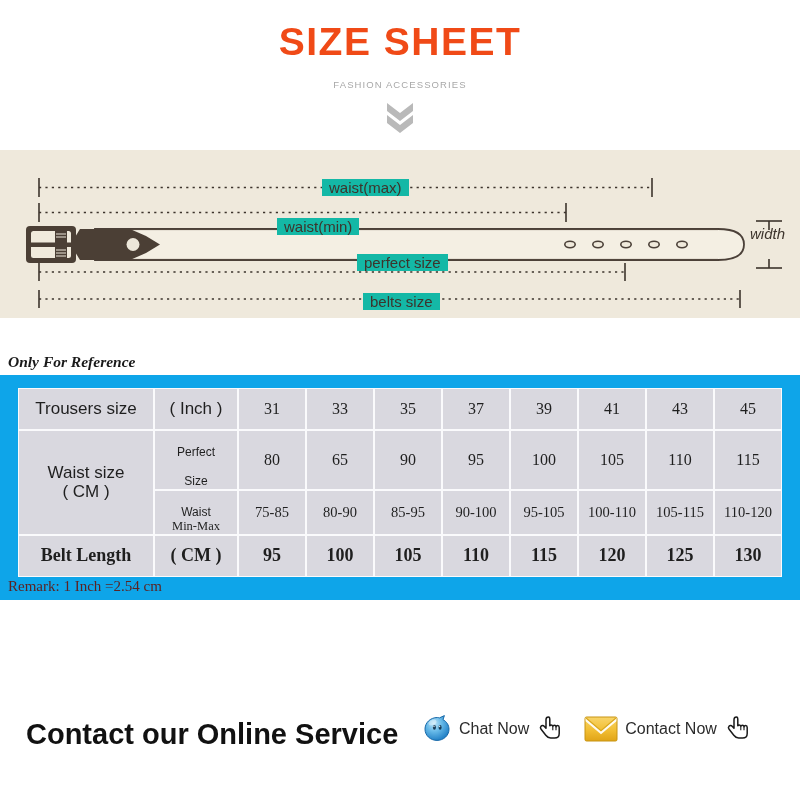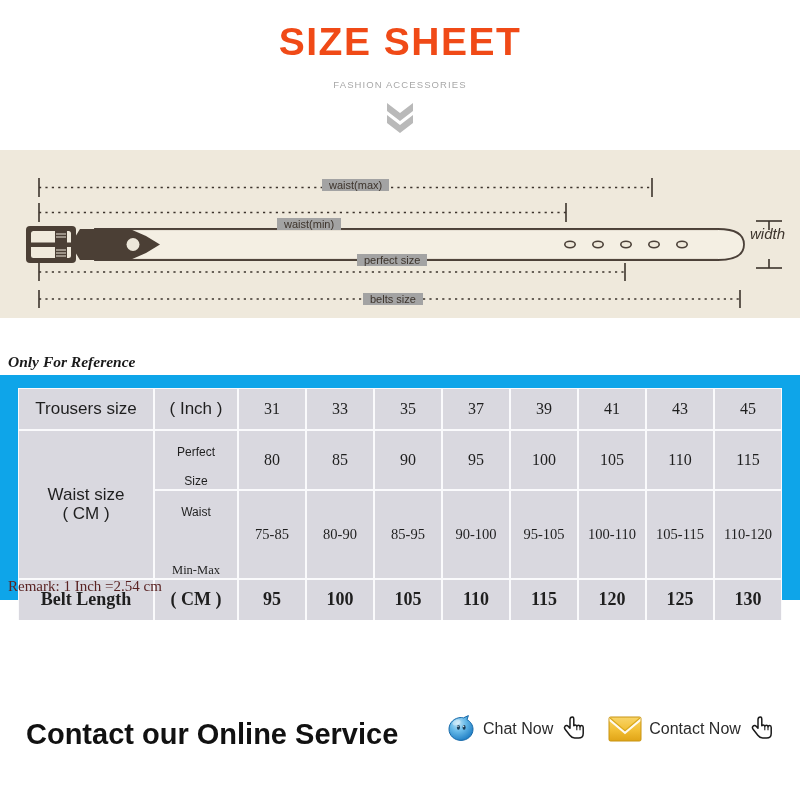--- a/index.html
+++ b/index.html
@@ -31,22 +31,22 @@
 
   
   .belt-panel{
     position:absolute;top:150px;left:0;width:800px;height:168px;
     background:#EFE9DC;overflow:hidden;
   }
   .belt-panel svg{display:block;}
   .belt-label{
     position:absolute;
     font-family:"Liberation Sans", sans-serif;
-    font-size:11px;color:#3D342C;white-space:nowrap;
-    background:#a3a3a3;padding:0 7px;text-align:center;
+    font-size:15px;color:#3D342C;white-space:nowrap;
+    background:#14b8a6;padding:0 7px;text-align:center;
   }
   .lbl-wmax{top:29px;left:322px;}
   .lbl-wmin{top:68px;left:277px;}
   .lbl-perfect{top:104px;left:357px;}
   .lbl-belts{top:131px;left:363px;margin-top:12px;}
   .lbl-width{
     top:225px;left:750px;font-size:15px;color:#3D342C;
     background:transparent;padding:0;position:absolute;font-style:italic;
   }
 
@@ -89,21 +89,21 @@
   .c-serif-sm{
     font-family:"Liberation Serif", serif;
     font-size:14.5px;
   }
   .c-bold{
     font-family:"Liberation Serif", serif;
     font-size:18px;font-weight:bold;
   }
   .sub-small{
     font-family:"Liberation Serif", serif;
-    font-size:12.5px;display:block;margin-top:44px;
+    font-size:12.5px;display:block;
   }
   .sub-big{
     font-family:Liberation Sans, sans-serif;
     font-size:12px;display:block;margin-top:15px;
   }
   .r1{height:42px;}
   .r2{height:41px;}
   .r3{height:41px;}
   .r4{height:42px;}
   .ovf{white-space:nowrap;overflow:visible;}
@@ -121,21 +121,21 @@
     font-family:"Liberation Sans", sans-serif;
     font-size:31px;font-weight:bold;color:#111;
   }
   .line-no .red{color:#FF0000;font-size:37px;}
   .line-contact{
     position:absolute;top:718px;left:26px;
     font-family:"Liberation Sans", sans-serif;
     font-size:29px;font-weight:bold;color:#111;
   }
   .cta-row{
-    position:absolute;top:714px;left:446px;
+    position:absolute;top:714px;left:422px;
     display:flex;align-items:center;
   }
   .cta{display:flex;align-items:center;}
   .cta-label{
     font-family:"Liberation Sans", sans-serif;
     font-size:16px;color:#2b2b2b;margin:0 7px;
     white-space:nowrap;
   }
   .icon-box{display:flex;align-items:center;justify-content:center;}
   .gap{width:20px;}
@@ -249,21 +249,21 @@
       <tr class="r2">
         <td class="c-head-sans" rowspan="2">
           <span>Waist size</span><br>
           <span>( CM )</span>
         </td>
         <td class="c-head-serif">
           <span class="sub-big">Perfect</span>
           <span class="sub-big">Size</span>
         </td>
         <td class="c-serif">80</td>
-        <td class="c-serif">85</td>
+        <td class="c-serif">65</td>
         <td class="c-serif">90</td>
         <td class="c-serif">95</td>
         <td class="c-serif">100</td>
         <td class="c-serif">105</td>
         <td class="c-serif">110</td>
         <td class="c-serif">115</td>
       </tr>
 
       <tr class="r3">
         <td class="c-head-serif">

